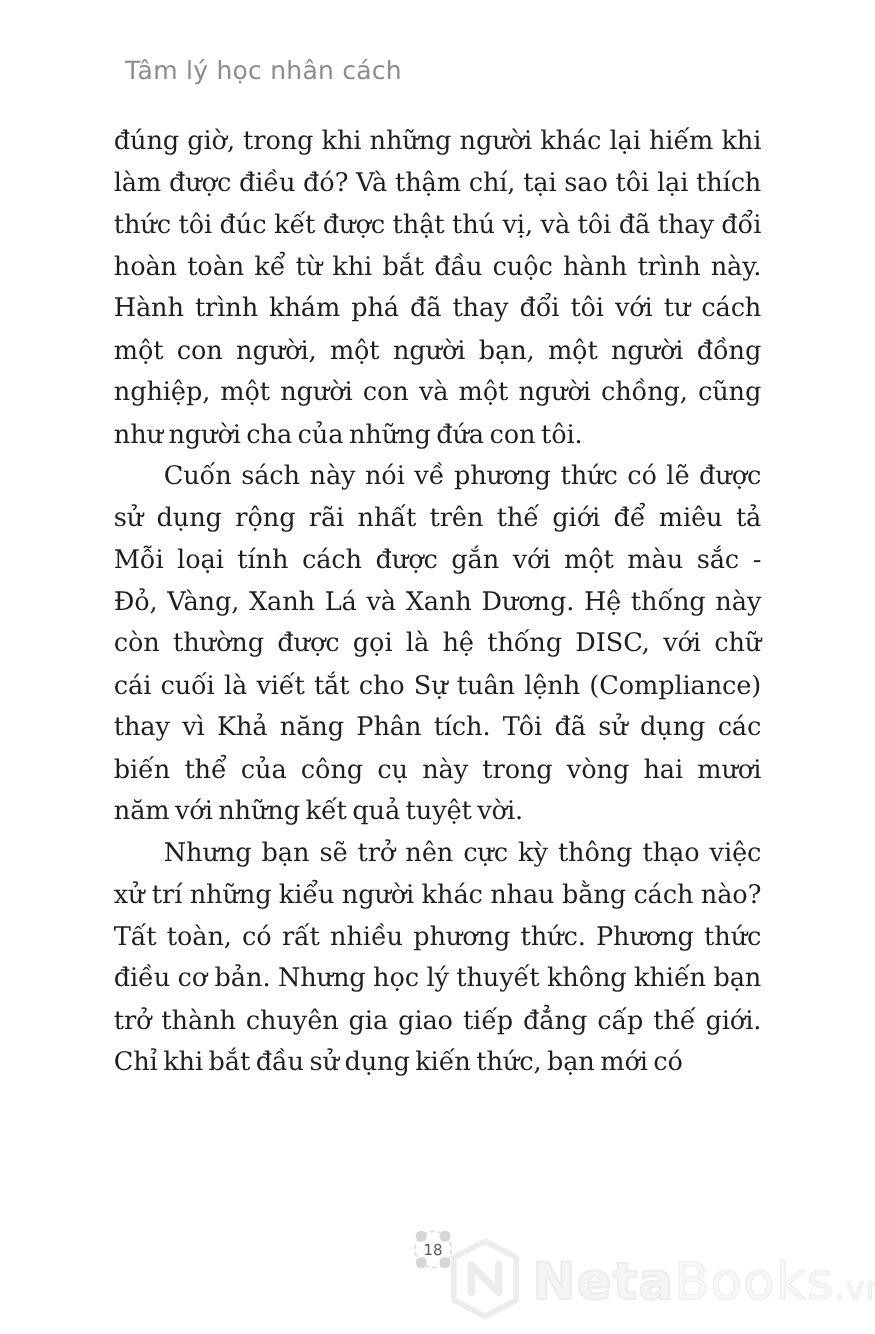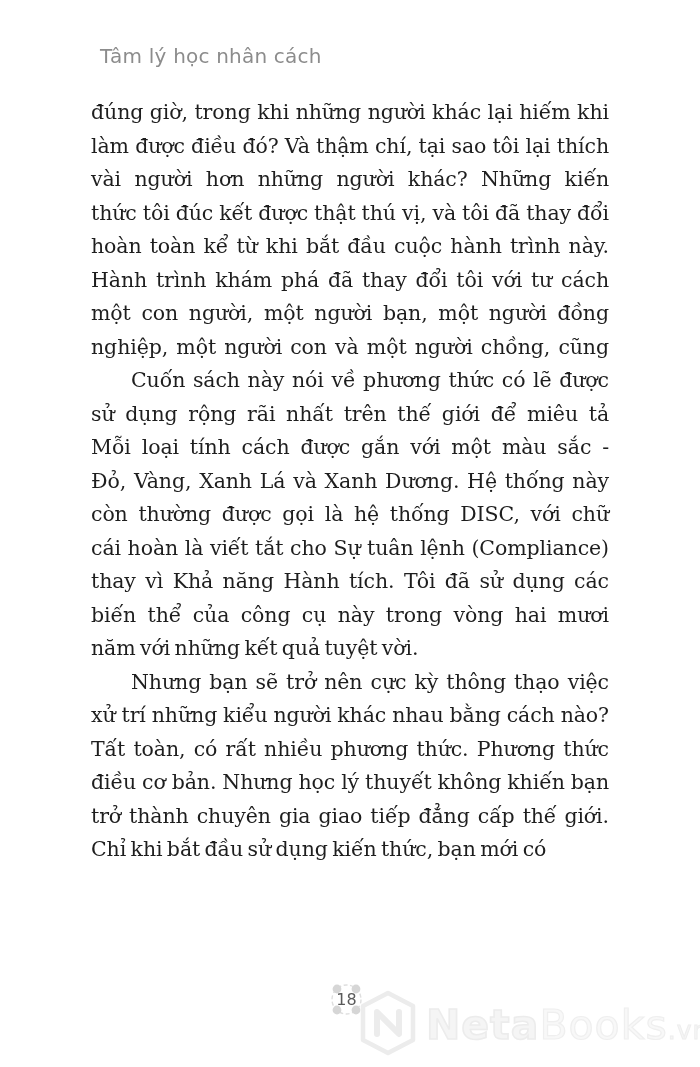--- a/index.html
+++ b/index.html
@@ -43,21 +43,21 @@
     position: absolute;
     left: 328px; top: 981px;
     width: 37px; height: 37px;
   }
   .folio svg { position: absolute; left: 0; top: 0; }
   .folio .num {
     position: absolute; left: 0; top: 0;
     width: 37px; height: 37px;
     display: flex; align-items: center; justify-content: center;
     font-family: "DejaVu Sans", sans-serif;
-    font-size: 16px;
+    font-size: 12px;
     color: #5a5a5a;
   }
 
   .watermark {
     position: absolute;
     left: 358px; top: 988px;
     height: 74px;
     display: flex;
     align-items: center;
     user-select: none;
@@ -86,35 +86,35 @@
 </style>
 </head>
 <body>
 
 <div class="running-head">Tâm lý học nhân cách</div>
 
 <main class="page-body">
     <div class="para">
       <div class="line first">đúng giờ, trong khi những người khác lại hiếm khi</div>
       <div class="line">làm được điều đó? Và thậm chí, tại sao tôi lại thích</div>
-      <div class="line">vài người hơn những người khác? Những kiến</div>
       <div class="line">thức tôi đúc kết được thật thú vị, và tôi đã thay đổi</div>
       <div class="line">hoàn toàn kể từ khi bắt đầu cuộc hành trình này.</div>
       <div class="line">Hành trình khám phá đã thay đổi tôi với tư cách</div>
       <div class="line">một con người, một người bạn, một người đồng</div>
       <div class="line">nghiệp, một người con và một người chồng, cũng</div>
+      <div class="line last">như người cha của những đứa con tôi.</div>
     </div>
     <div class="para indent">
       <div class="line first">Cuốn sách này nói về phương thức có lẽ được</div>
       <div class="line">sử dụng rộng rãi nhất trên thế giới để miêu tả</div>
       <div class="line">Mỗi loại tính cách được gắn với một màu sắc -</div>
       <div class="line">Đỏ, Vàng, Xanh Lá và Xanh Dương. Hệ thống này</div>
       <div class="line">còn thường được gọi là hệ thống DISC, với chữ</div>
-      <div class="line">cái hoàn là viết tắt cho Sự tuân lệnh (Compliance)</div>
-      <div class="line">thay vì Khả năng Hành tích. Tôi đã sử dụng các</div>
+      <div class="line">cái cuối là viết tắt cho Sự tuân lệnh (Compliance)</div>
+      <div class="line">thay vì Khả năng Phân tích. Tôi đã sử dụng các</div>
       <div class="line">biến thể của công cụ này trong vòng hai mươi</div>
       <div class="line last">năm với những kết quả tuyệt vời.</div>
     </div>
     <div class="para indent">
       <div class="line first">Nhưng bạn sẽ trở nên cực kỳ thông thạo việc</div>
       <div class="line">xử trí những kiểu người khác nhau bằng cách nào?</div>
       <div class="line">Tất toàn, có rất nhiều phương thức. Phương thức</div>
       <div class="line">điều cơ bản. Nhưng học lý thuyết không khiến bạn</div>
       <div class="line">trở thành chuyên gia giao tiếp đẳng cấp thế giới.</div>
       <div class="line last">Chỉ khi bắt đầu sử dụng kiến thức, bạn mới có</div>

